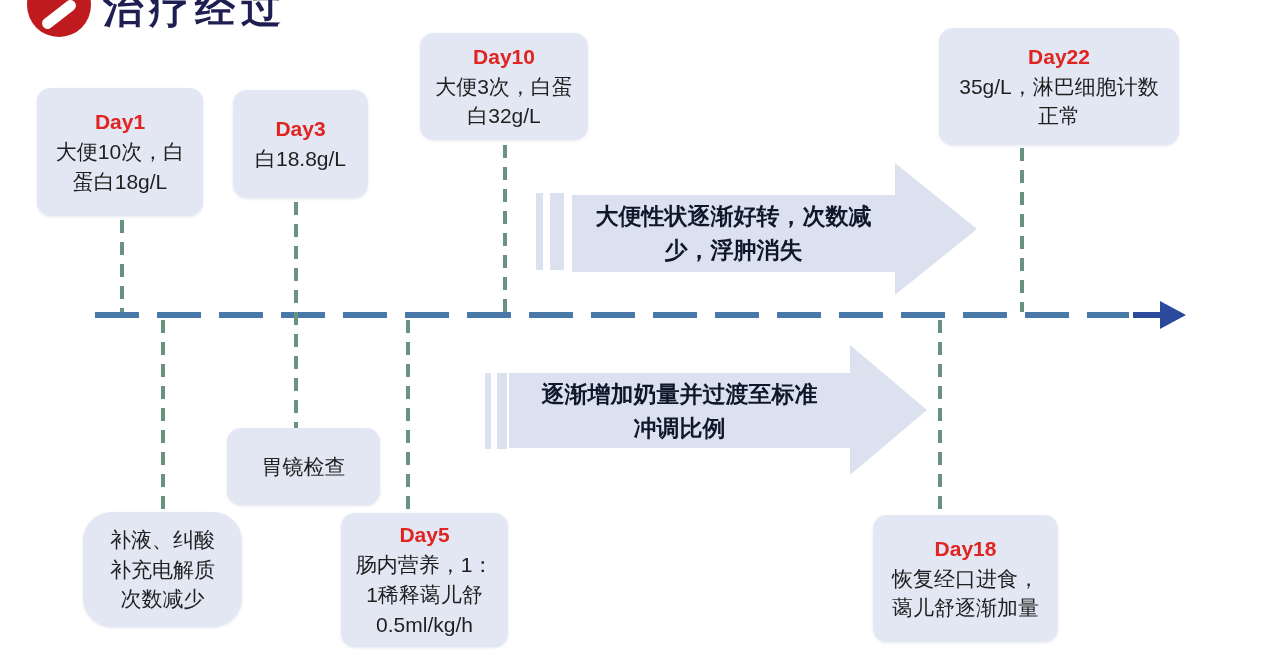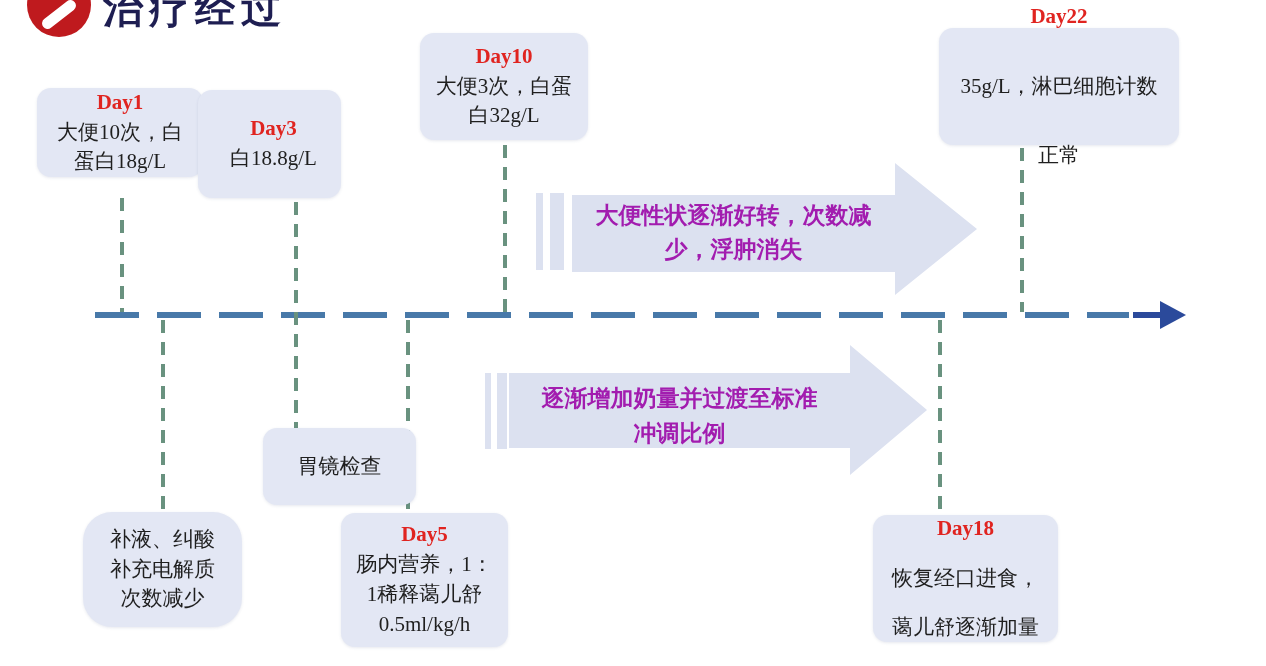--- a/index.html
+++ b/index.html
@@ -2,21 +2,21 @@
 <html style="--box-fill: #e3e7f4; --arrow-fill: #dce1f0; --day-red: #e02420; --timeline-blue: #4879a9; --timeline-arrow-navy: #2b4a9b; --connector-teal: #69927f; --title-navy: #1e1e52; --logo-red: #bf1a1e;"><head>
 <meta charset="utf-8">
 <style>
   html, body { margin: 0; padding: 0; background: #ffffff; }
   .stage {
     position: relative;
     width: 1266px;
     height: 666px;
     overflow: hidden;
     background: #ffffff;
-    font-family: Liberation Serif, serif;
+    font-family: Liberation Sans, sans-serif;
   }
 
   
   .logo {
     position: absolute; left: 27px; top: -27px;
     width: 64px; height: 64px; border-radius: 50%;
     background: var(--logo-red, #bf1a1e);
     overflow: hidden;
   }
   .logo .slash {
@@ -77,21 +77,21 @@
 
   
   .banner { position: absolute; }
   .banner svg { position: absolute; left: 0; top: 0; display: block; }
   .banner .shape { fill: var(--arrow-fill, #dce1f0); }
   .banner-text {
     position: absolute; display: flex;
     align-items: center; justify-content: center;
     text-align: center;
     font-size: 23px; line-height: 1.5; font-weight: 600;
-    color: #a21caf;
+    color: #0f172a;
   }
   .banner-text span { display: block; max-width: 292px; }
 </style>
 </head>
 <body>
 
 <div class="stage">
 
   <div class="logo">
     <div class="slash"></div>
@@ -103,61 +103,61 @@
   <div class="timeline-head"></div>
 
   <div class="conn" style="left:120px; top:198px; height:114px;"></div>
   <div class="conn" style="left:161px; top:320px; height:192px;"></div>
   <div class="conn" style="left:294px; top:202px; height:226px;"></div>
   <div class="conn" style="left:406px; top:320px; height:193px;"></div>
   <div class="conn" style="left:503px; top:145px; height:167px;"></div>
   <div class="conn" style="left:938px; top:320px; height:195px;"></div>
   <div class="conn" style="left:1020px; top:148px; height:164px;"></div>
 
-  <div class="box" style="left:37px; top:88px; width:166px; height:89px;">
+  <div class="box" style="left:37px; top:88px; width:166px; height:128px;">
     <div class="day">Day1</div>
     <div>大便10次，白</div>
     <div>蛋白18g/L</div>
   </div>
 
-  <div class="box" style="left:198px; top:90px; width:135px; height:108px;padding-left:8px;">
+  <div class="box" style="left:233px; top:90px; width:135px; height:108px;">
     <div class="day">Day3</div>
     <div>白18.8g/L</div>
   </div>
 
   <div class="box" style="left:420px; top:33px; width:168px; height:107px;text-align:right;">
     <div class="day">Day10</div>
     <div>大便3次，白蛋</div>
     <div>白32g/L</div>
   </div>
 
-  <div class="box" style="left:939px; top:28px; width:240px; height:117px;gap:40px;">
+  <div class="box" style="left:939px; top:28px; width:240px; height:117px;">
     <div class="day">Day22</div>
     <div>35g/L，淋巴细胞计数</div>
     <div>正常</div>
   </div>
 
   <div class="box" style="left:83px; top:512px; width:159px; height:115px;border-radius:29px;">
     <div>补液、纠酸</div>
     <div>补充电解质</div>
     <div>次数减少</div>
   </div>
 
-  <div class="box" style="left:227px; top:428px; width:153px; height:77px;margin-left:36px;">
+  <div class="box" style="left:227px; top:428px; width:153px; height:77px;">
     <div>胃镜检查</div>
   </div>
 
   <div class="box" style="left:341px; top:513px; width:167px; height:134px;text-align:right;">
     <div class="day">Day5</div>
     <div>肠内营养，1：</div>
     <div>1稀释蔼儿舒</div>
     <div>0.5ml/kg/h</div>
   </div>
 
-  <div class="box" style="left:873px; top:515px; width:185px; height:127px;gap:20px;">
+  <div class="box" style="left:873px; top:515px; width:185px; height:127px;">
     <div class="day">Day18</div>
     <div>恢复经口进食，</div>
     <div>蔼儿舒逐渐加量</div>
   </div>
 
   <div class="banner" style="left:536px; top:163px; width:442px; height:132px;">
     <svg width="442" height="132" viewBox="0 0 442 132">
       <rect class="shape" x="0" y="30" width="7" height="77"></rect>
       <rect class="shape" x="14" y="30" width="14" height="77"></rect>
       <polygon class="shape" points="36,32 359,32 359,0 441,66 359,132 359,109 36,109"></polygon>
@@ -166,18 +166,18 @@
       <span>大便性状逐渐好转，次数减少，浮肿消失</span>
     </div>
   </div>
 
   <div class="banner" style="left:478px; top:345px; width:450px; height:130px;">
     <svg width="450" height="130" viewBox="0 0 450 130">
       <rect class="shape" x="7" y="28" width="6" height="76"></rect>
       <rect class="shape" x="19" y="28" width="10" height="76"></rect>
       <polygon class="shape" points="31,28 372,28 372,0 449,65 372,130 372,103 31,103"></polygon>
     </svg>
-    <div class="banner-text" style="left:31px; top:26px; width:341px; height:80px;align-items:flex-end;">
+    <div class="banner-text" style="left:31px; top:26px; width:341px; height:80px;">
       <span>逐渐增加奶量并过渡至标准冲调比例</span>
     </div>
   </div>
 
 </div>
 
 </body></html>

